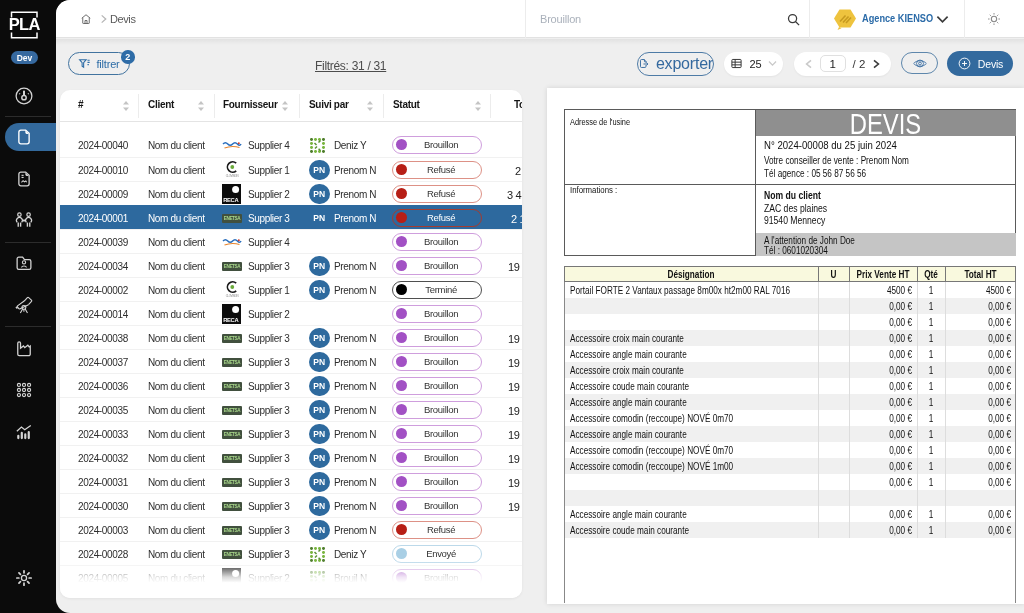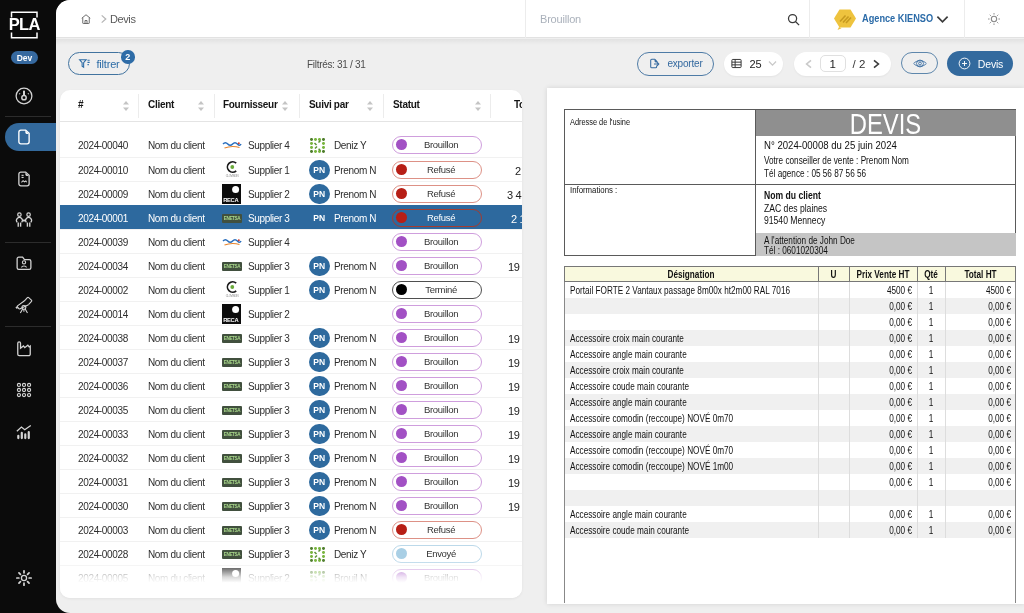--- a/index.html
+++ b/index.html
@@ -206,29 +206,29 @@
 
     <div class="abs pill" style="left:68px;top:52px;width:62px;height:23px;border:1px solid #41739f;gap:5px;">
       <svg width="13" height="13" viewBox="0 0 24 24" fill="none" stroke="#2d6ca6" stroke-width="2">
         <path d="M3 5 h12 l-4.6 5.4 V19 l-2.8 -2 v-6.6 z"></path>
         <path d="M17.5 6 h4 M17.5 10 h4 M17.5 14 h2.5" stroke-width="2.2"></path>
       </svg>
       <span style="font-size:11px;color:#2d6ca6;letter-spacing:-0.2px;">filtrer</span>
     </div>
     <div class="abs" style="left:121px;top:50px;width:13.5px;height:13.5px;border-radius:50%;background:#2e6ca7;color:#fff;font-size:9px;font-weight:bold;display:flex;align-items:center;justify-content:center;">2</div>
 
-    <div class="abs" style="left:307px;top:59px;font-size:10px;letter-spacing:-0.3px;color:#4c4c4c;">Filtrés: 31 / 31</div>
+    <div class="abs" style="left:315px;top:59px;font-size:12px;letter-spacing:-0.3px;color:#4c4c4c;text-decoration:underline;">Filtrés: 31 / 31</div>
 
     <div class="abs pill" style="left:637px;top:51.5px;width:77px;height:24px;border:1px solid #4e7ba6;gap:6px;">
       <svg width="13" height="13" viewBox="0 0 24 24" fill="none" stroke="#34699f" stroke-width="1.9">
         <path d="M13 4 H7 a2 2 0 0 0 -2 2 v12 a2 2 0 0 0 2 2 h7 a2 2 0 0 0 2 -2 v-2.5"></path>
         <path d="M13 4 v3.5 a1.5 1.5 0 0 0 1.5 1.5 H17 L13 4.5"></path>
         <path d="M11 13 h9 m-3.2 -3.2 L20 13 l-3.2 3.2"></path>
       </svg>
-      <span style="font-size:10px;color:#34699f;letter-spacing:-0.2px;">exporter</span>
+      <span style="font-size:16px;color:#34699f;letter-spacing:-0.2px;">exporter</span>
     </div>
 
     <div class="abs pill" style="left:724px;top:51.5px;width:59px;height:24px;background:#fff;gap:6px;box-shadow:0 1px 2px rgba(0,0,0,0.05);">
       <svg width="13" height="13" viewBox="0 0 24 24" fill="none" stroke="#333" stroke-width="1.8">
         <rect x="3.5" y="4.5" width="17" height="15" rx="1.5"></rect>
         <path d="M3.5 9.5 h17 M3.5 14.5 h17 M9.5 4.5 v15"></path>
       </svg>
       <span style="font-size:11px;color:#222;">25</span>
       <svg width="9" height="7" viewBox="0 0 14 9" fill="none" stroke="#c9c9c9" stroke-width="2">
           <path d="M1.5 1.5 L7 7 L12.5 1.5"></path>

